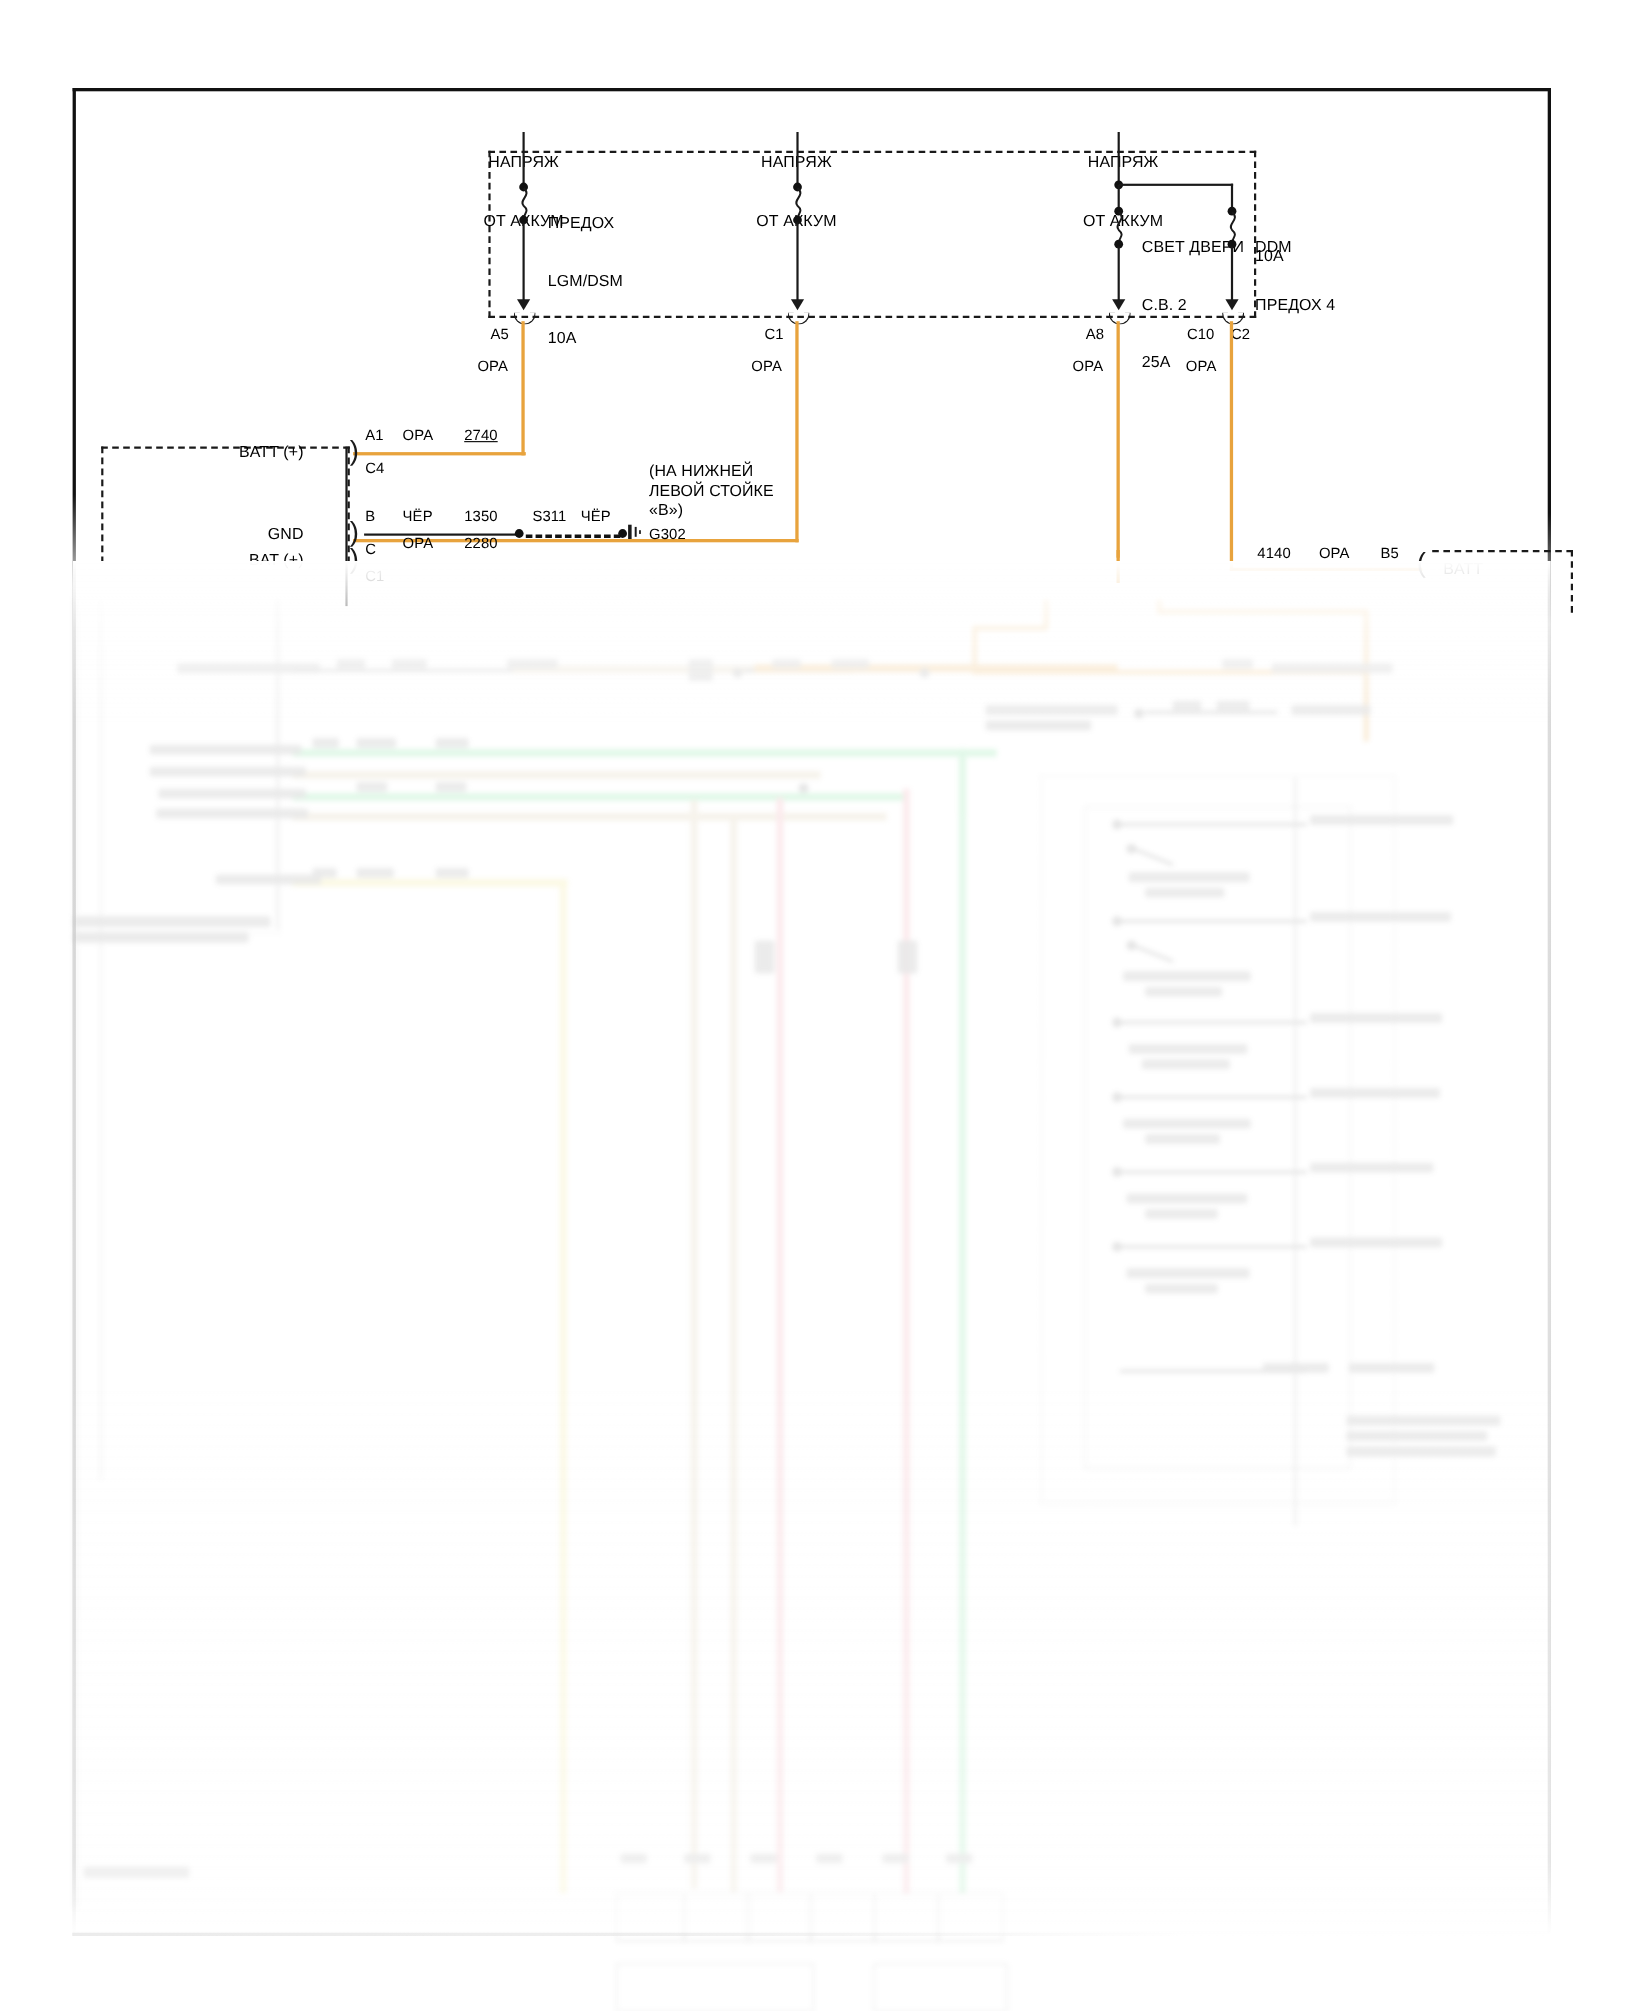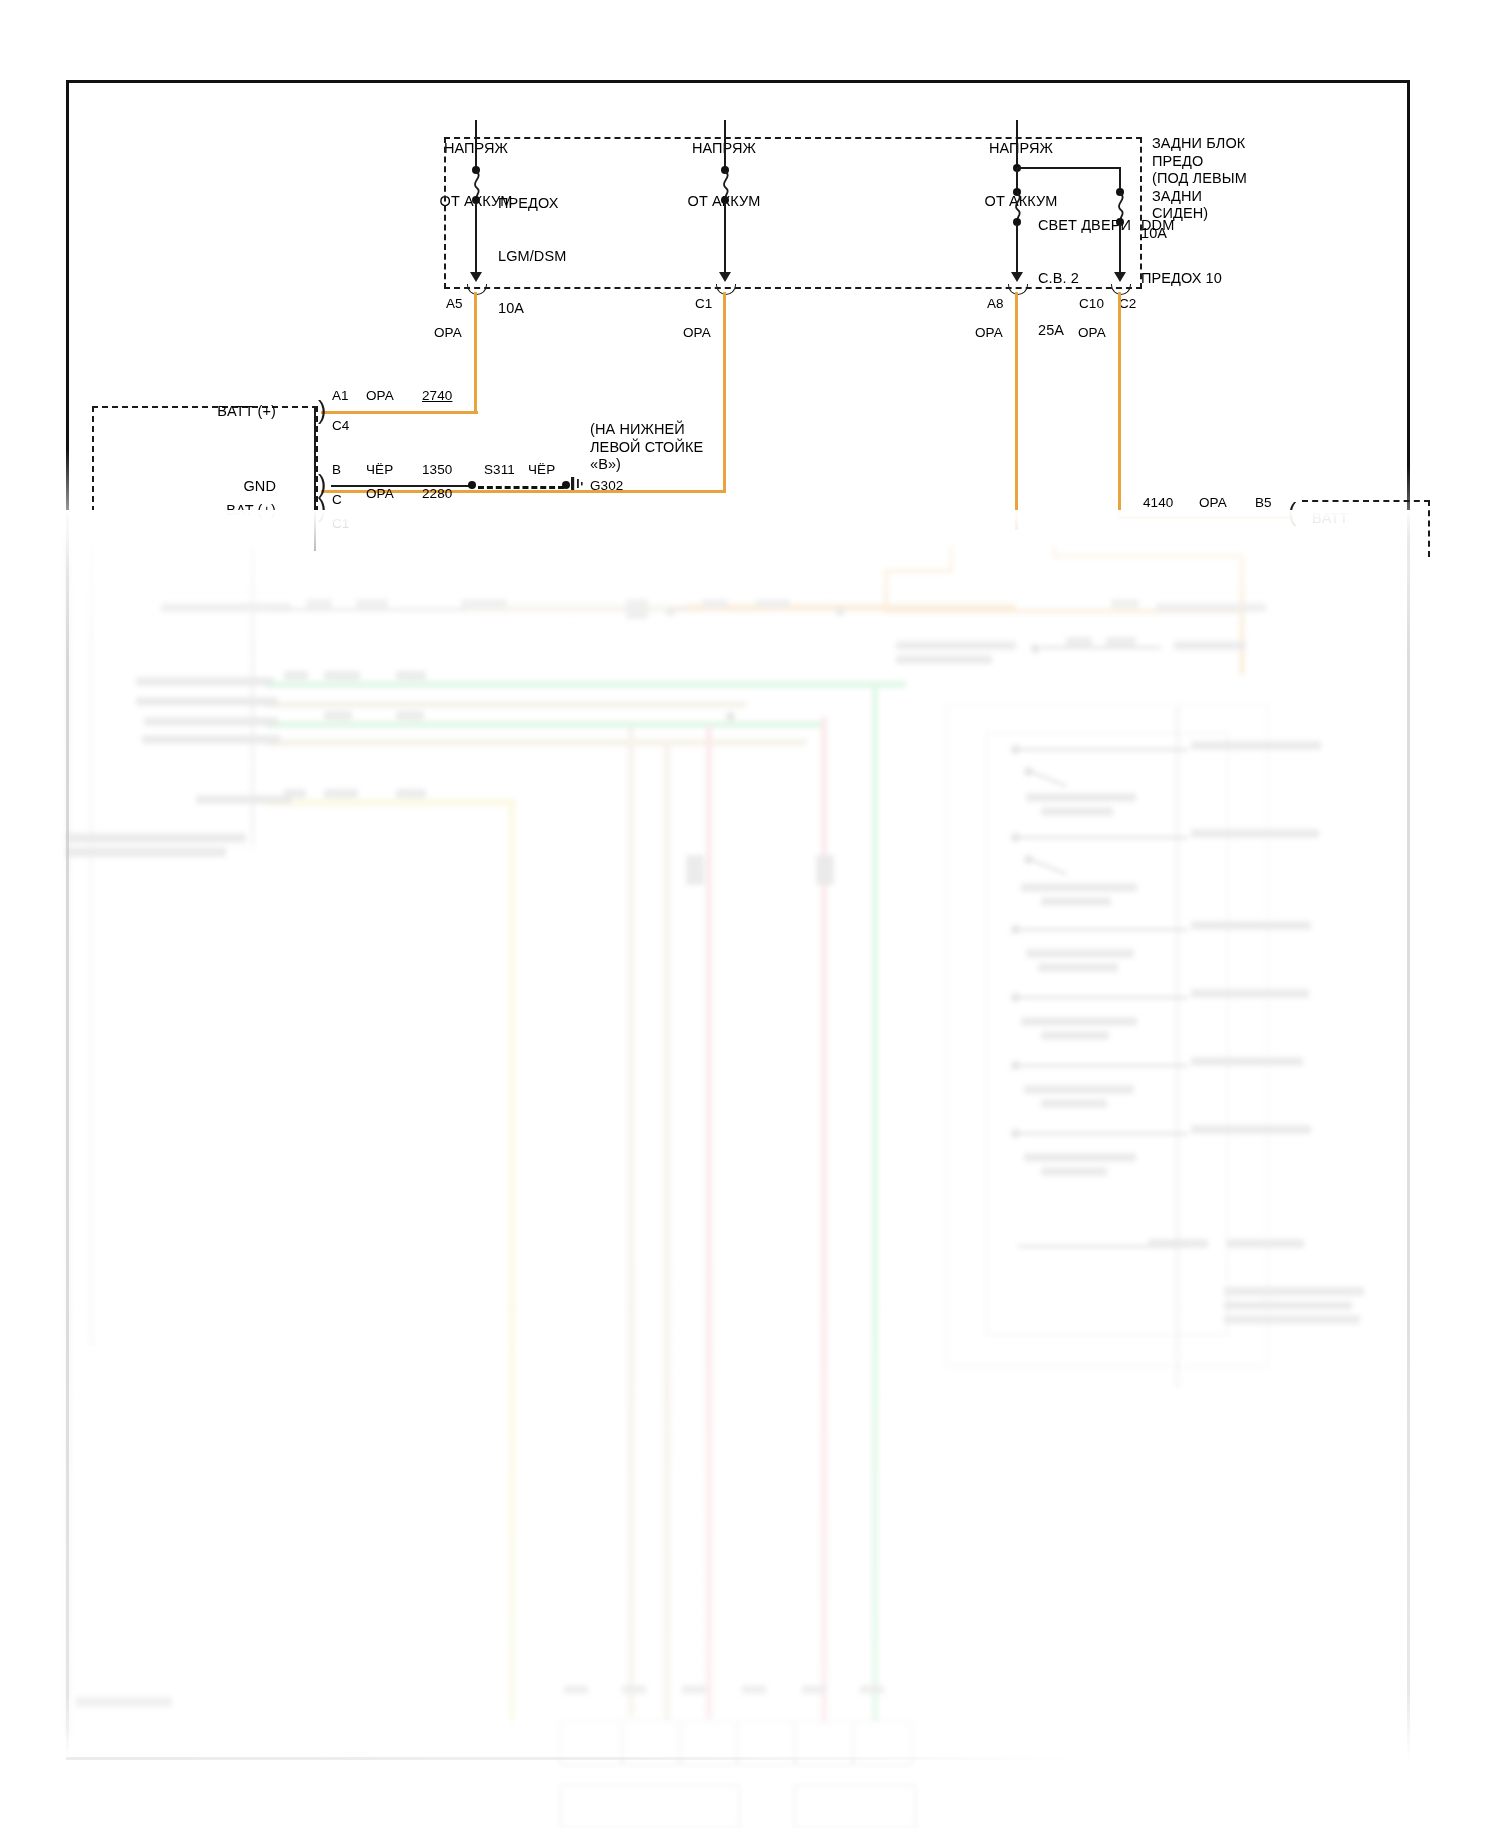--- a/index.html
+++ b/index.html
@@ -89,21 +89,20 @@
     <div>НАПРЯЖ</div>
     <div>ОТ АККУМ</div>
   </div>
   <div class="txt c" style="left:875px;top:25px;width:160px;">
     <div>НАПРЯЖ</div>
     <div>ОТ АККУМ</div>
   </div>
 
   <div class="dbox" style="left:378px;top:57px;width:694px;height:148px;"></div>
 
-  <div class="txt" id="fbcap" style="left:1086px;top:55px;width:210px;"><div>ЗАДНИ БЛОК</div><div>ПРЕДО</div><div>(ПОД ЛЕВЫМ</div><div>ЗАДНИ</div><div>СИДЕН)</div></div>
 
   <div class="vline" style="left:409px;top:40px;height:50px;"></div>
   <div class="dot" style="left:406px;top:86px;"></div>
   <div class="fuse" style="left:405px;top:90px;">
     <svg width="16" height="30" viewBox="0 0 16 30">
         <path d="M5 1 C 13 7, 0 12, 5 17 C 11 22, 5 24, 5 29" stroke="#1a1a1a" stroke-width="1.8" fill="none"></path>
       </svg>
   </div>
   <div class="dot" style="left:406px;top:116px;"></div>
   <div class="vline" style="left:409px;top:122px;height:72px;"></div>
@@ -150,21 +149,21 @@
   <div class="fuse" style="left:1049px;top:112px;">
     <svg width="16" height="30" viewBox="0 0 16 30">
         <path d="M5 1 C 13 7, 0 12, 5 17 C 11 22, 5 24, 5 29" stroke="#1a1a1a" stroke-width="1.8" fill="none"></path>
       </svg>
   </div>
   <div class="dot" style="left:1050px;top:138px;"></div>
   <div class="vline" style="left:1053px;top:144px;height:50px;"></div>
   <div class="arrow" style="left:1048px;top:192px;"></div>
   <div class="txt" style="left:1075px;top:102px;">
     <div>DDM</div>
-    <div>ПРЕДОХ 10</div>
+    <div>ПРЕДОХ 4</div>
   </div>
   <div class="txt" style="left:1075px;top:145px;">10A</div>
 
   <div class="cup" style="left:401px;top:204px;"></div>
   <div class="txt sm" style="left:380px;top:216px;">A5</div>
 
   <div class="cup" style="left:650px;top:204px;"></div>
   <div class="txt sm" style="left:629px;top:216px;">C1</div>
 
   <div class="cup" style="left:942px;top:204px;"></div>

